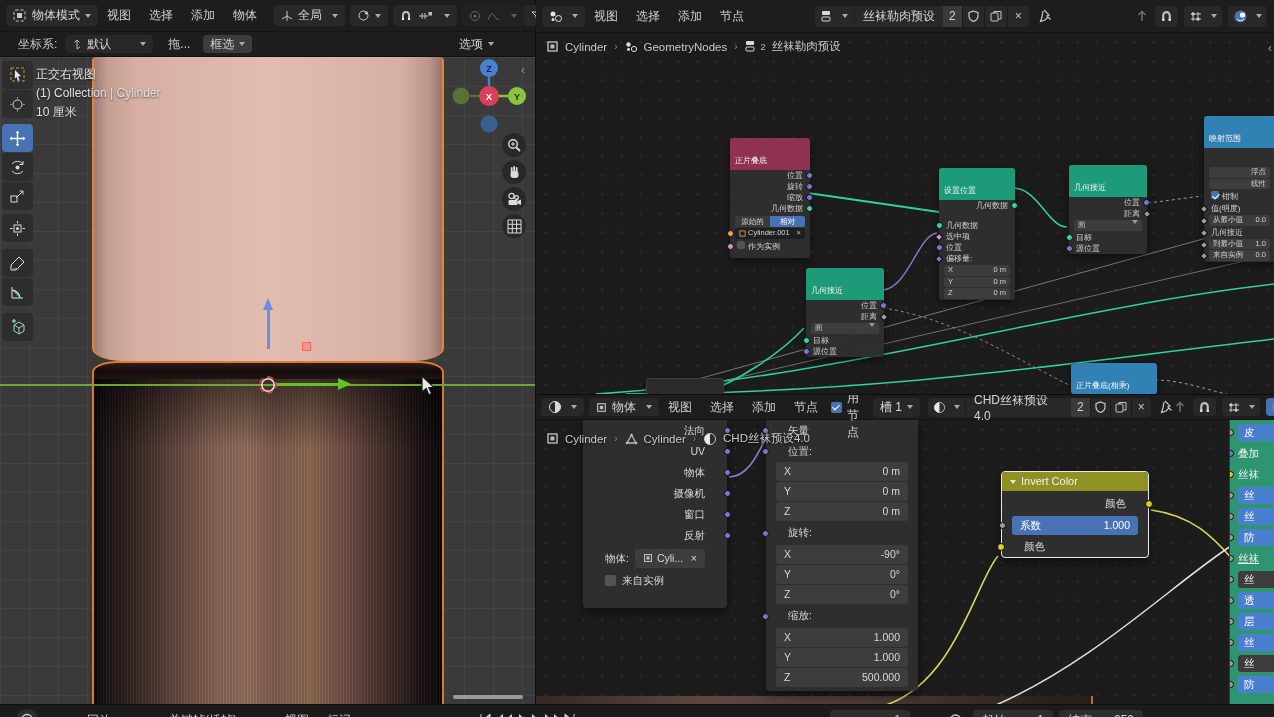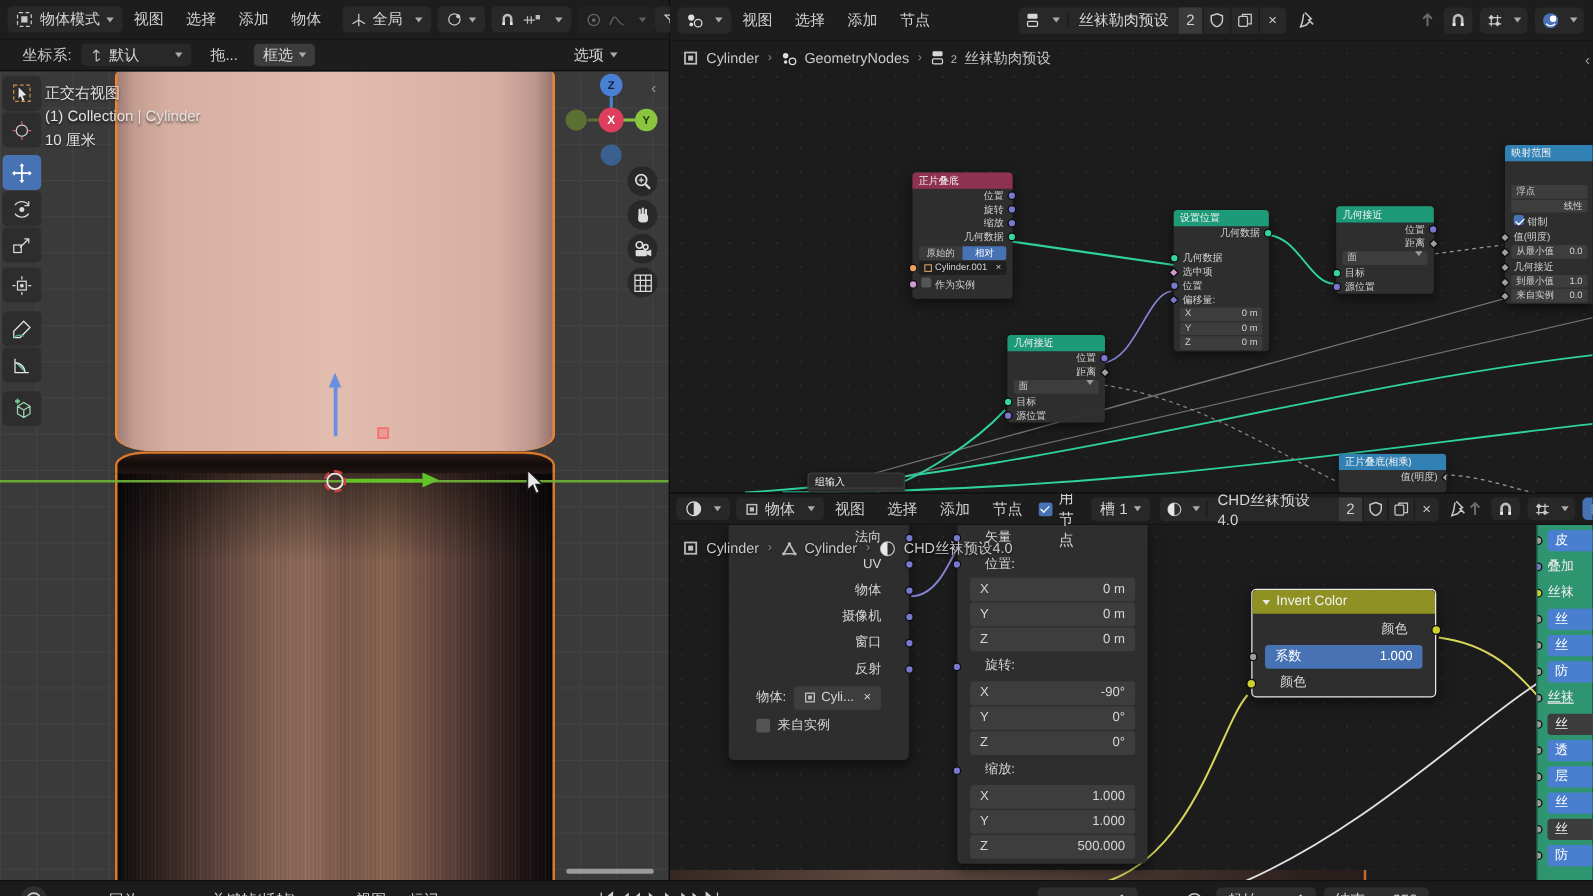--- a/index.html
+++ b/index.html
@@ -56,21 +56,21 @@
   .crumb{display:flex;align-items:center;gap:6px;font-size:11.5px;color:#c9c9c9;white-space:nowrap}
   .sep{color:#8a8a8a;font-size:10px;padding:0 1px}
   #geo{left:535px;top:0;width:739px;height:394px;overflow:hidden;border-left:1px solid #0d0d0d}
   #geo .canvas,#sh .canvas{position:absolute;left:0;width:739px;background-color:#1c1c1c;
       background-image:radial-gradient(#2a2a2a 1px,transparent 1.2px);background-size:19px 19px;overflow:hidden}
   #geo .canvas{top:33px;height:361px}
   #sh{left:535px;top:394px;width:739px;height:310px;overflow:hidden;border-left:1px solid #0d0d0d;border-top:1px solid #0d0d0d}
   #sh .canvas{top:25px;height:285px}
   
   .gn{position:absolute;background:rgba(47,47,47,.97);border-radius:3px;box-shadow:0 3px 9px rgba(0,0,0,.5);font-size:8px;color:#d2d2d2;z-index:2}
-  .gn .hd{height:13px;line-height:13px;padding:0 5px;border-radius:3px 3px 0 0;font-size:8px;color:#f2f2f2;white-space:nowrap;overflow:hidden}
+  .gn .hd{height:13px;line-height:13px;padding:16px 5px;border-radius:3px 3px 0 0;font-size:8px;color:#f2f2f2;white-space:nowrap;overflow:hidden}
   .gn .rw{position:relative;height:11px;line-height:11px;padding:0 7px;white-space:nowrap}
   .gn .rw.o{text-align:right}
   .gfield{display:flex;justify-content:space-between;background:#3d3d3d;border-radius:2px;margin:1px 5px;padding:0 4px;height:10.5px;line-height:10.5px;font-size:7.5px;position:relative}
   .gseg{display:flex;margin:1.5px 5px;height:11px}
   .gseg div{flex:1;text-align:center;line-height:11px;font-size:7.5px;background:#3a3a3a}
   .gseg div:first-child{border-radius:2px 0 0 2px}
   .gseg div:last-child{border-radius:0 2px 2px 0}
   .gseg .on{background:#4772b3;color:#fff}
   
   .sn{position:absolute;background:rgba(48,48,48,.97);border-radius:4px;box-shadow:0 4px 10px rgba(0,0,0,.5);font-size:10.5px;color:#d6d6d6;z-index:2}
@@ -481,21 +481,21 @@
           <span>面</span>
           <span class="cv" style="margin-left:auto;border-top-color:#9a9a9a"></span>
         </div>
       <div class="rw"><span>目标</span><span class="sk" style="background:#33d6a3;left:-3px;top:2px"></span></div>
       <div class="rw"><span>源位置</span><span class="sk" style="background:#7878d0;left:-3px;top:2px"></span></div>
     </div>
 
     <div class="gn" style="left:668px;top:83px;width:71px;border-radius:3px 0 0 3px">
       <div class="hd" style="background:#3181b5;border-radius:3px 0 0 0">映射范围</div>
       <div class="rw" style="height:18px"></div>
-      <div class="gfield" style="justify-content:flex-start">
+      <div class="gfield" style="justify-content:flex-end">
           <span>浮点</span>
         </div>
       <div class="gfield" style="justify-content:flex-end">
           <span>线性</span>
         </div>
       <div class="rw" style="height:13px;line-height:13px"><span class="cb on" style="width:8px;height:8px;margin-right:3px"></span><span>钳制</span></div>
       <div class="rw"><span>值(明度)</span><span class="sk dm" style="background:#9e9e9e;left:-3px;top:3px"></span></div>
       <div class="gfield">
           <span>从最小值</span>
           <span>0.0</span>

